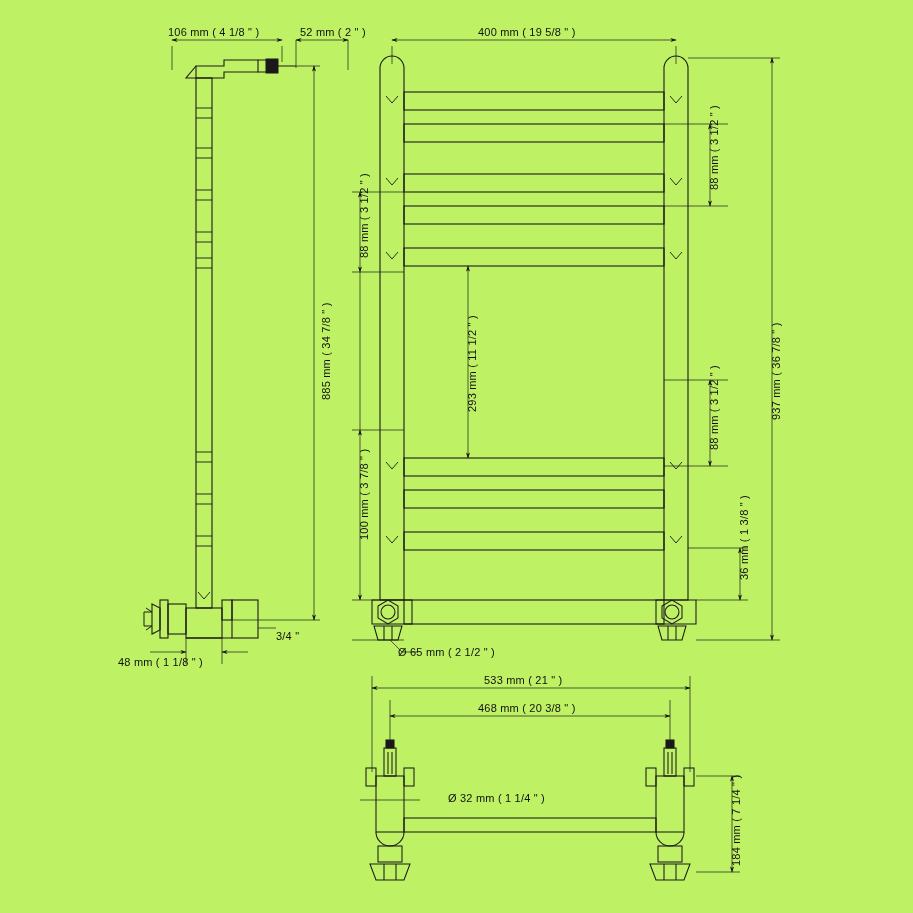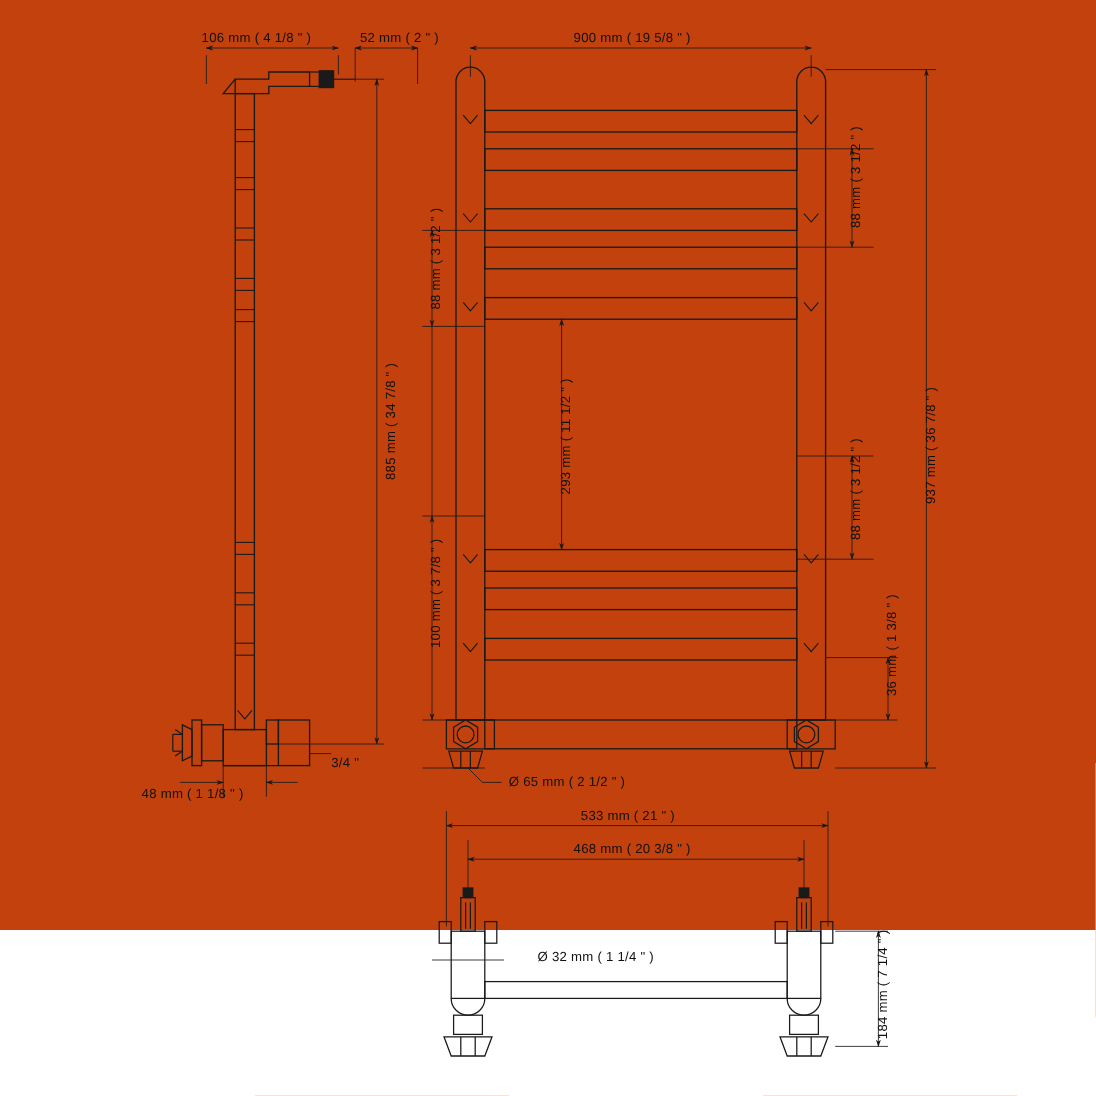--- a/index.html
+++ b/index.html
@@ -9,22 +9,22 @@
   }
   body {
     width: 913px;
     height: 913px;
     overflow: hidden;
     font-family: "Liberation Sans", sans-serif;
   }
   #sheet {
     position: relative;
     width: 913px;
-    height: 775px;
-    background: #c2410c;
+    height: 913px;
+    background: #bef264;
   }
   svg.drawing {
     position: absolute;
     left: 0;
     top: 0;
     width: 913px;
     height: 913px;
   }
   .dim-label {
     position: absolute;
@@ -268,31 +268,31 @@
 
     </g>
   </svg>
 
   <div class="dim-label" style="left:168px; top:26px;">106 mm ( 4 1/8 " )</div>
   <div class="dim-label" style="left:300px; top:26px;">52 mm ( 2 " )</div>
   <div class="dim-label vert" style="left:320px; top:400px; transform: rotate(-90deg);">885 mm ( 34 7/8 " )</div>
   <div class="dim-label" style="left:118px; top:656px;">48 mm ( 1 1/8 " )</div>
   <div class="dim-label" style="left:276px; top:630px;">3/4 "</div>
 
-  <div class="dim-label" style="left:478px; top:26px;">900 mm ( 19 5/8 " )</div>
+  <div class="dim-label" style="left:478px; top:26px;">400 mm ( 19 5/8 " )</div>
   <div class="dim-label vert" style="left:770px; top:420px; transform: rotate(-90deg);">937 mm ( 36 7/8 " )</div>
 
   <div class="dim-label vert" style="left:708px; top:190px; transform: rotate(-90deg);">88 mm ( 3 1/2 " )</div>
   <div class="dim-label vert" style="left:708px; top:450px; transform: rotate(-90deg);">88 mm ( 3 1/2 " )</div>
   <div class="dim-label vert" style="left:738px; top:580px; transform: rotate(-90deg);">36 mm ( 1 3/8 " )</div>
 
   <div class="dim-label vert" style="left:358px; top:258px; transform: rotate(-90deg);">88 mm ( 3 1/2 " )</div>
   <div class="dim-label vert" style="left:358px; top:540px; transform: rotate(-90deg);">100 mm ( 3 7/8 " )</div>
   <div class="dim-label vert" style="left:466px; top:412px; transform: rotate(-90deg);">293 mm ( 11 1/2 " )</div>
 
-  <div class="dim-label" style="left:424px; top:646px;">Ø 65 mm  ( 2 1/2 " )</div>
+  <div class="dim-label" style="left:398px; top:646px;">Ø 65 mm  ( 2 1/2 " )</div>
 
   <div class="dim-label" style="left:484px; top:674px;">533 mm ( 21 " )</div>
   <div class="dim-label" style="left:478px; top:702px;">468 mm ( 20 3/8 " )</div>
   <div class="dim-label" style="left:448px; top:792px;">Ø 32 mm  ( 1 1/4 " )</div>
   <div class="dim-label vert" style="left:730px; top:866px; transform: rotate(-90deg);">184 mm ( 7 1/4 " )</div>
 
 </div>
 
 </body></html>

